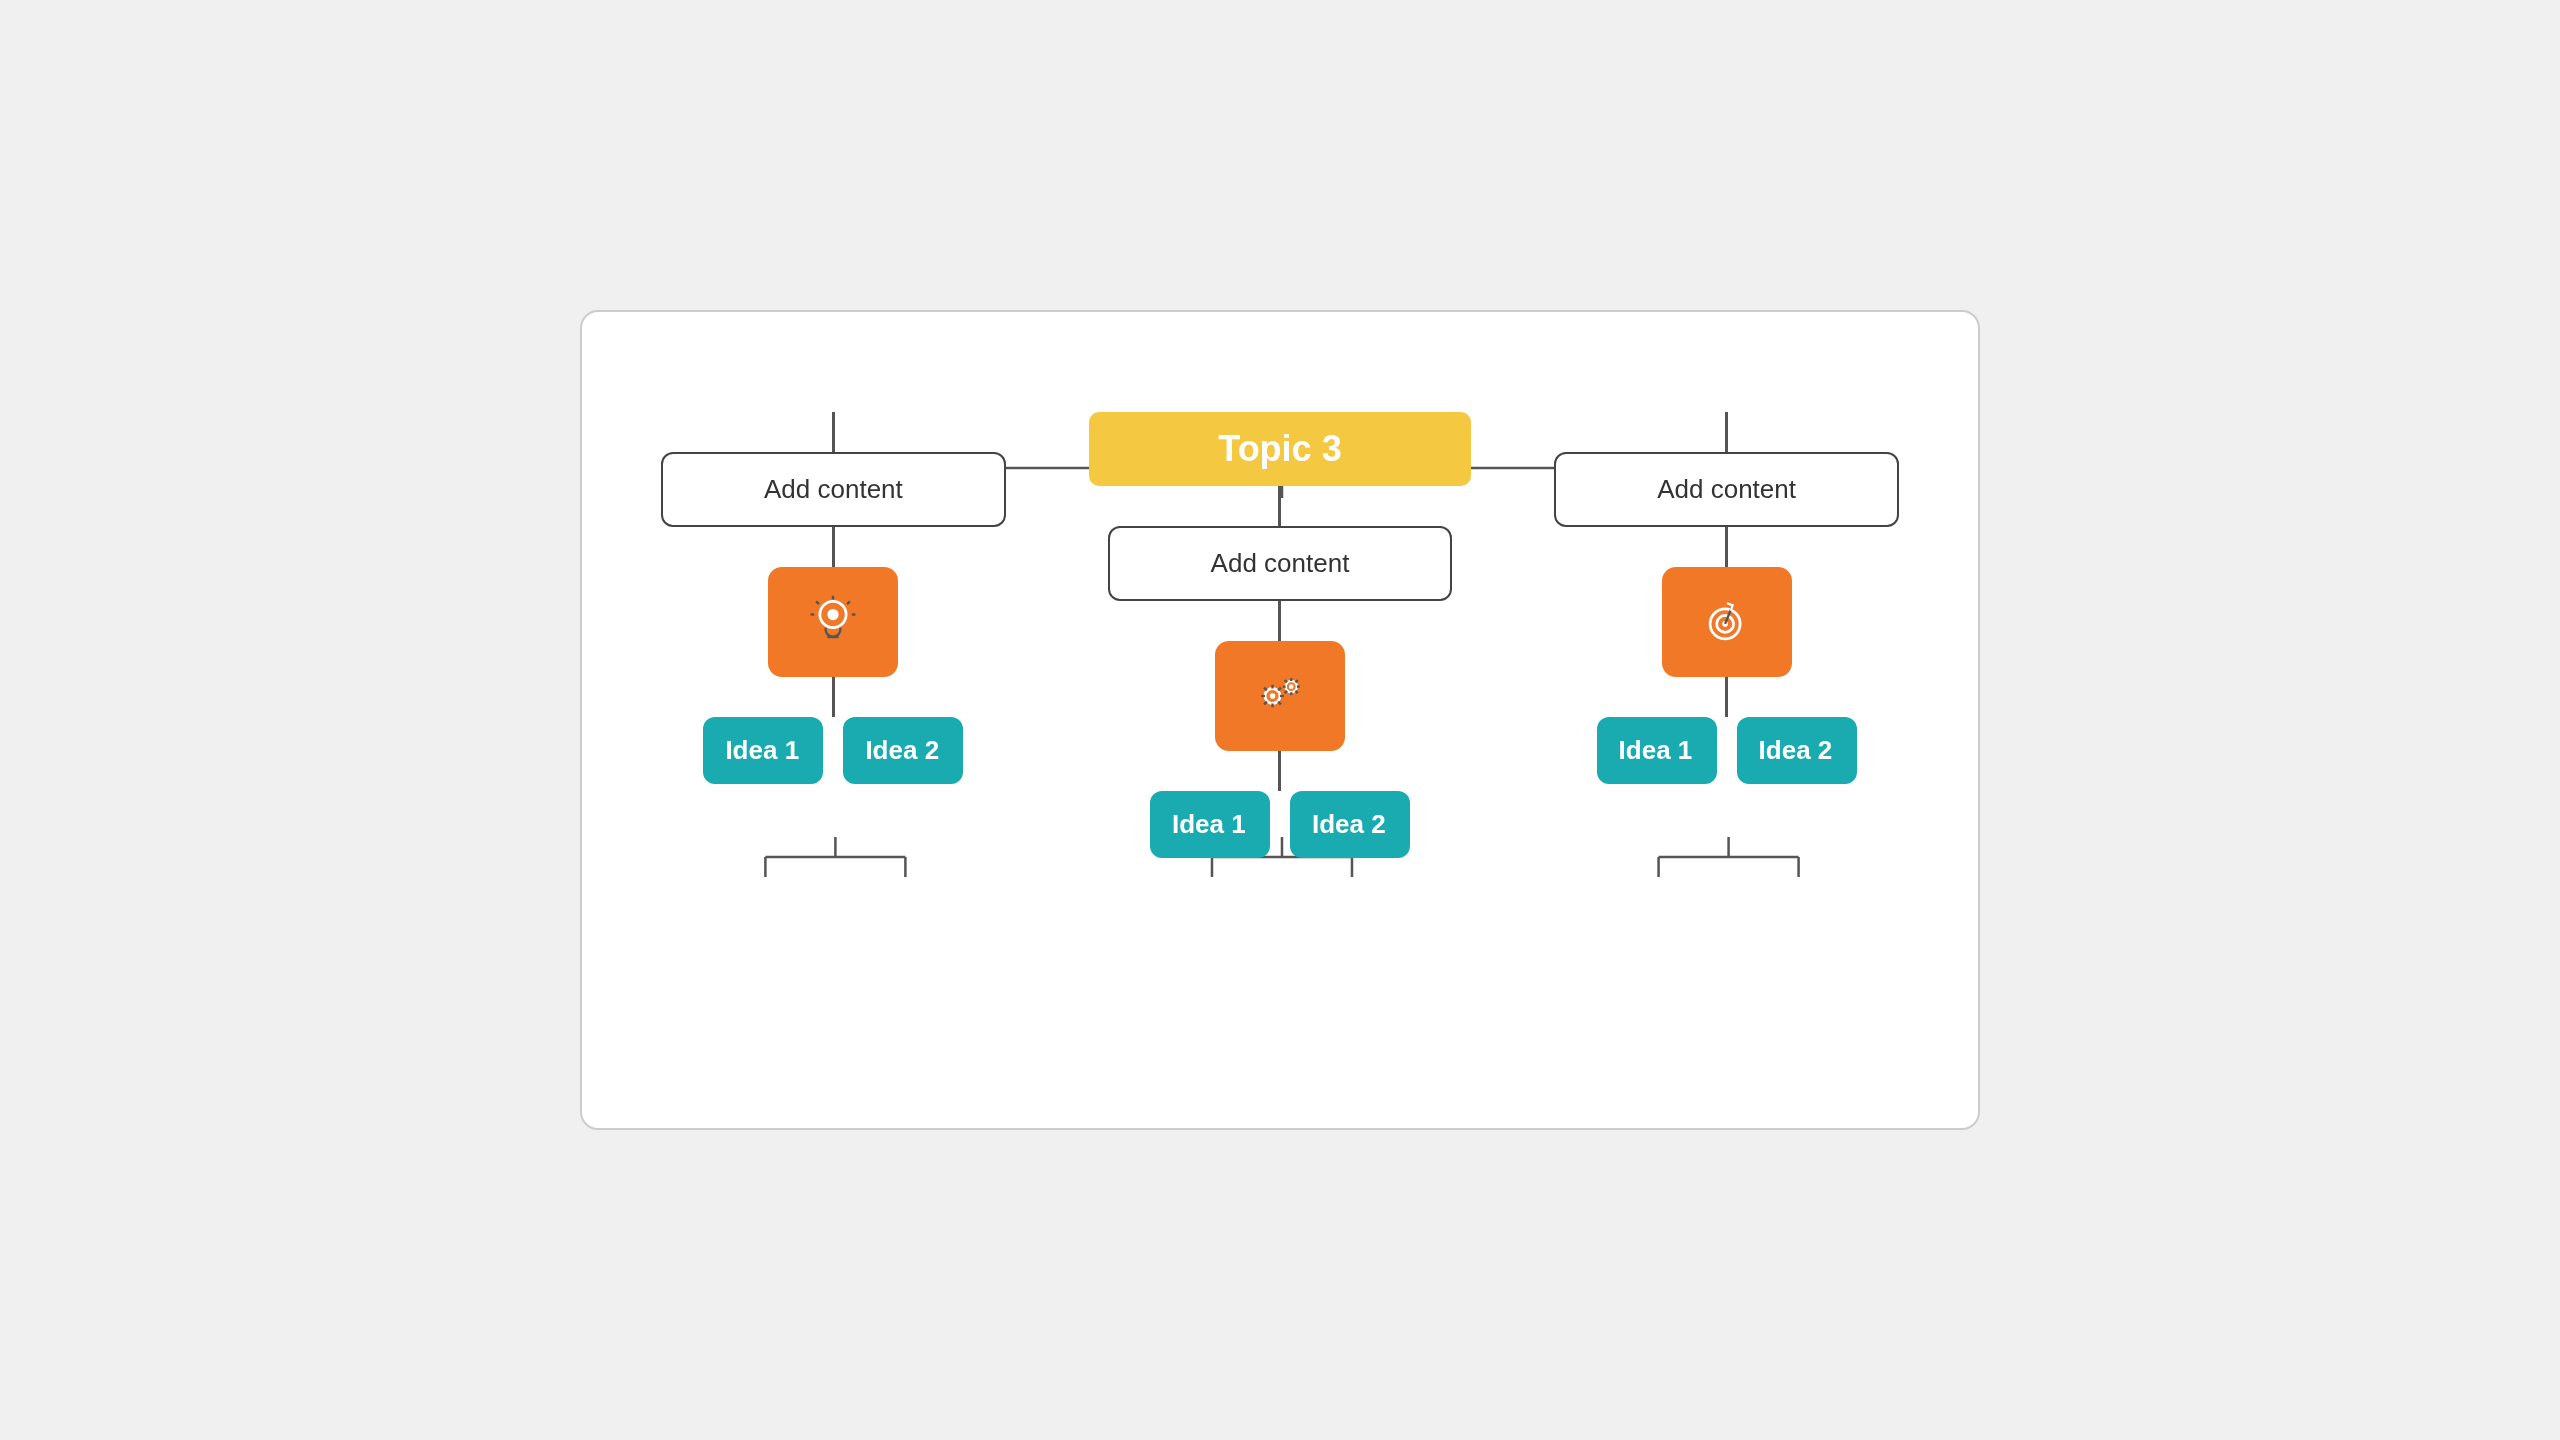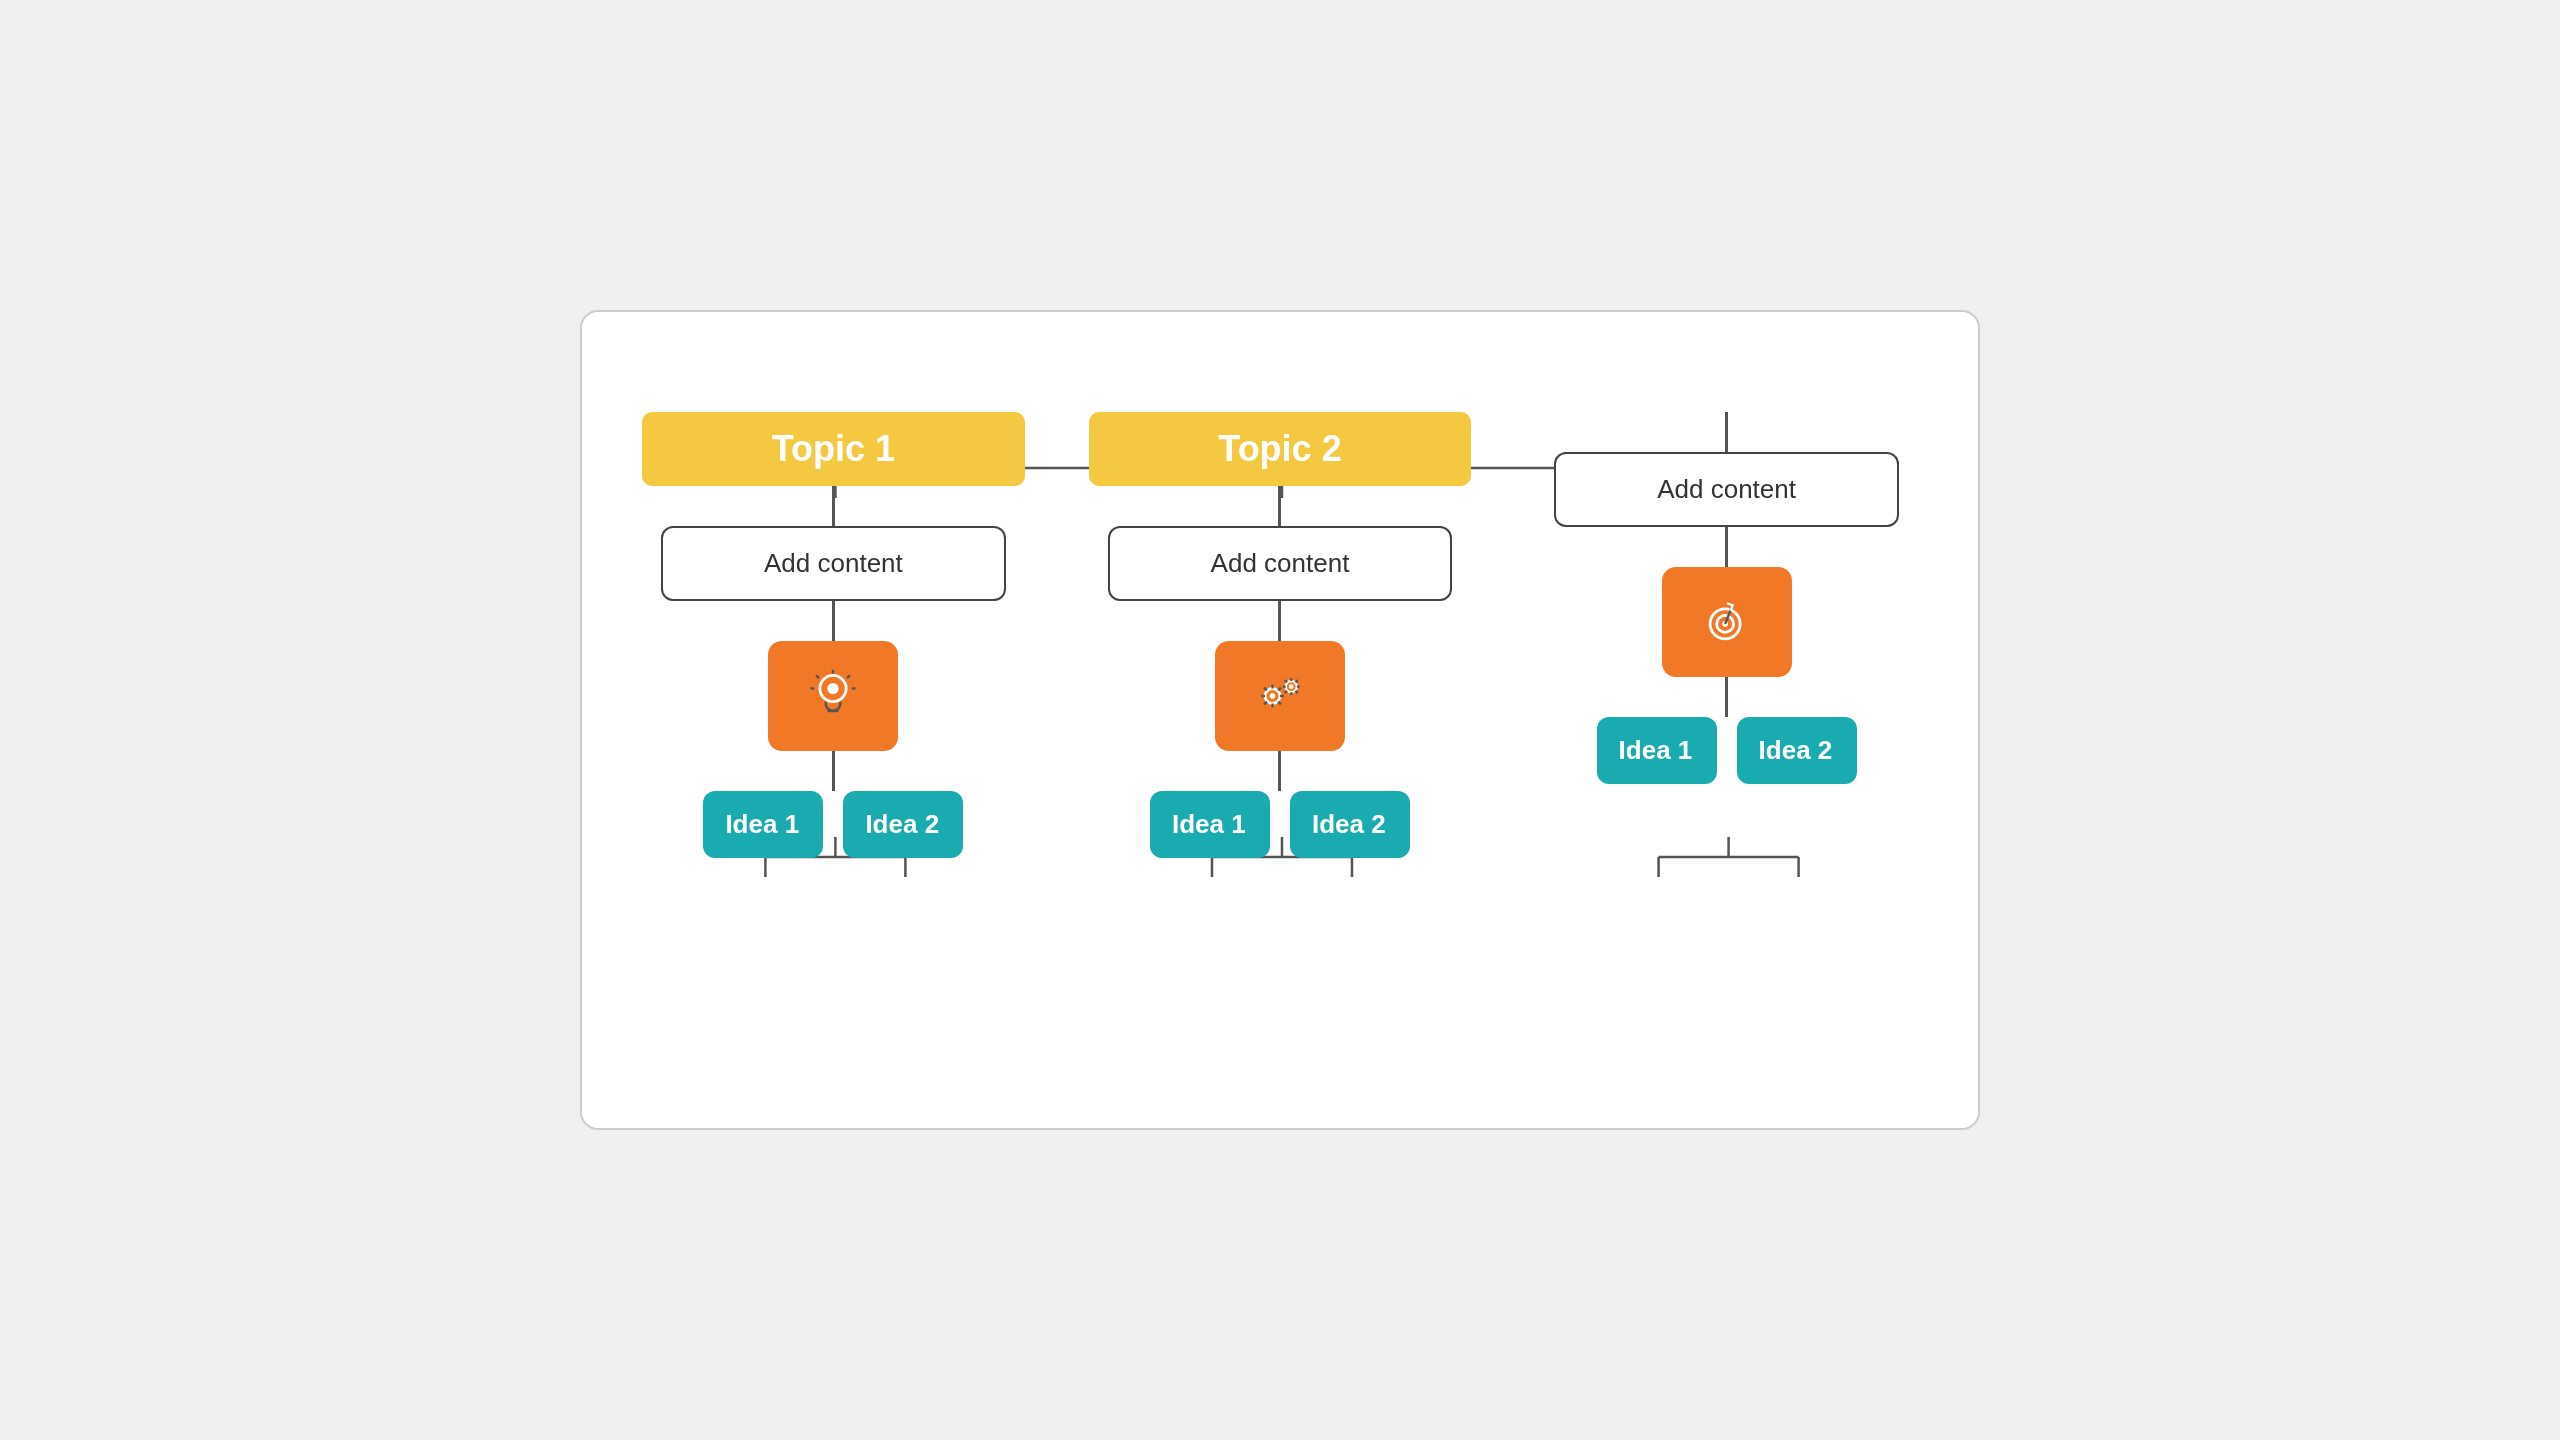--- a/index.html
+++ b/index.html
@@ -145,23 +145,20 @@
 <body>
 
 <div class="diagram-container">
 
   <svg class="connectors-svg" id="connectors"></svg>
 
 
   <div class="columns" id="columns-container">
 
     <div class="column" id="col-0">
-      <div class="topic-box" id="topic-0">
-        <span>Topic 1</span>
-      </div>
       <div class="v-line"></div>
       <div class="content-box" id="content-0">
         <span>Add content</span>
       </div>
       <div class="v-line"></div>
       <div class="icon-box" id="icon-0">
 
         <svg viewBox="0 0 64 64">
           <circle cx="32" cy="24" r="14" stroke="#fff" stroke-width="3" fill="none"></circle>
           <path d="M24 38 c0 6 2 9 8 10 h0 c6-1 8-4 8-10" stroke="#fff" stroke-width="3" fill="none"></path>
@@ -180,21 +177,21 @@
           <span>Idea 1</span>
         </div>
         <div class="idea-box">
           <span>Idea 2</span>
         </div>
       </div>
     </div>
 
     <div class="column" id="col-1">
       <div class="topic-box" id="topic-1">
-        <span>Topic 2</span>
+        <span>Topic 3</span>
       </div>
       <div class="v-line"></div>
       <div class="content-box" id="content-1">
         <span>Add content</span>
       </div>
       <div class="v-line"></div>
       <div class="icon-box" id="icon-1">
 
         <svg viewBox="0 0 64 64">
           <g>

